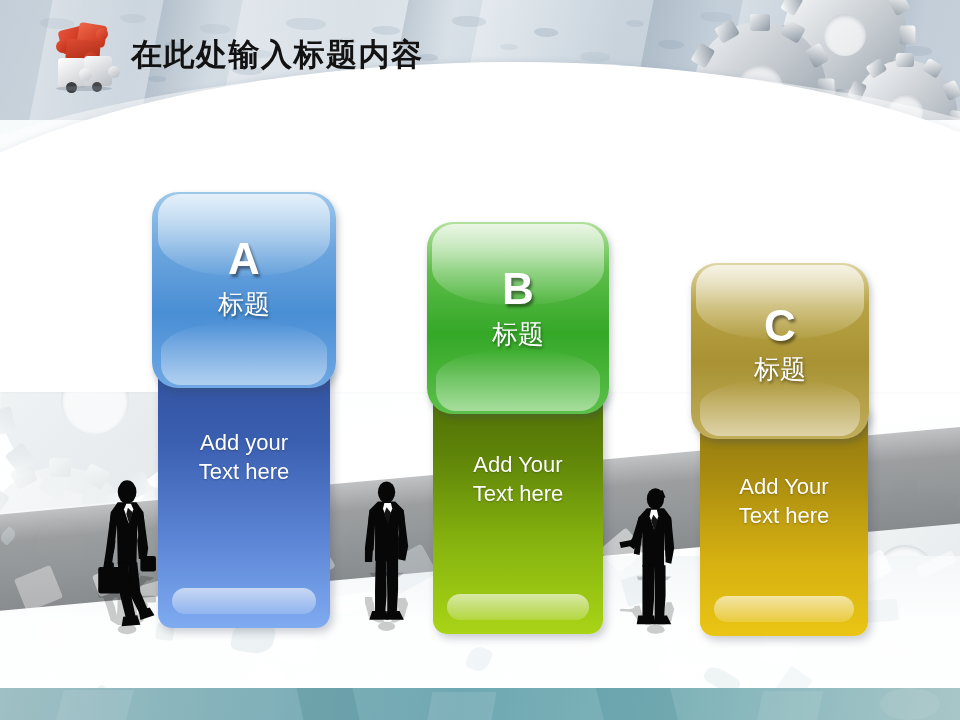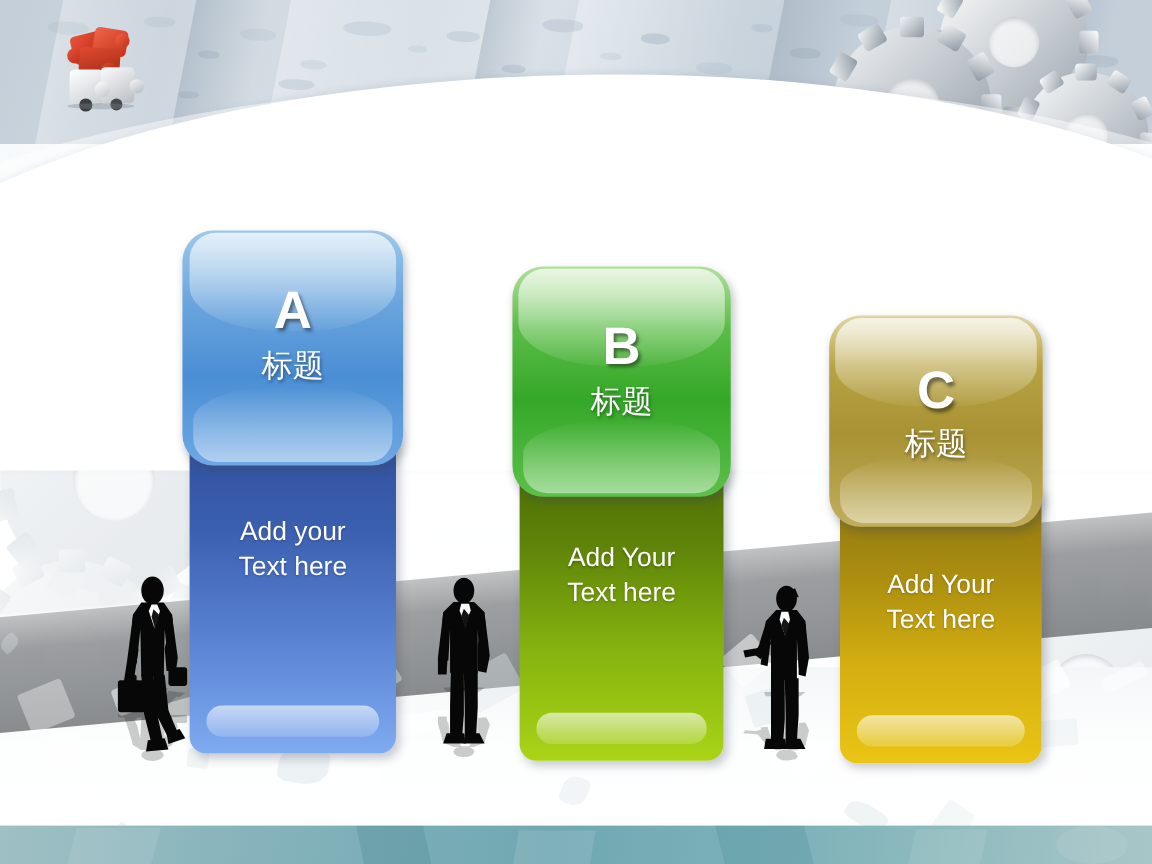--- a/index.html
+++ b/index.html
@@ -469,20 +469,21 @@
 
     <div class="pz" style="left:6px;top:34px;width:28px;height:30px;background:linear-gradient(150deg,#ffffff,#c8ccd0);"></div>
     <div class="pz" style="left:32px;top:32px;width:28px;height:30px;background:linear-gradient(150deg,#fbfbfc,#b9bec3);"></div>
     <div class="pz-knob" style="left:27px;top:44px;width:13px;height:13px;background:linear-gradient(150deg,#ffffff,#c0c4c9);"></div>
     <div class="pz-knob" style="left:56px;top:42px;width:12px;height:12px;background:linear-gradient(150deg,#f6f7f8,#b4b9be);"></div>
     <div class="pz-knob" style="left:14px;top:58px;width:11px;height:11px;background:#3c3f42;"></div>
     <div class="pz-knob" style="left:40px;top:58px;width:10px;height:10px;background:#44484b;"></div>
     <div class="pz" style="left:4px;top:62px;width:56px;height:5px;background:rgba(120,132,142,.35);border-radius:50%;"></div>
   </div>
 
+  <div class="slide-title">在此处输入标题内容</div>
 
   <div id="silhouettes">
       <div class="sil-refl" style="left: 92px; top: 636px; width: 78px; height: 160px;"><svg viewBox="0 0 100 200" width="78" height="160" xmlns="http://www.w3.org/2000/svg">
           <g fill="#070707">
             <ellipse cx="45" cy="18" rx="12" ry="15"></ellipse>
             <path d="M33 31 L57 31 L66 44 L70 92 L62 96 L58 60 L57 110 L33 110 L32 60 L28 96 L20 92 L24 44 Z"></path>
             <path d="M44 33 L50 33 L53 40 L47 58 L41 40 Z" fill="#fbfbfb"></path>
             <path d="M46 38 L52 44 L48 60 L44 46 Z" fill="#151515"></path>
             <path d="M24 46 L18 92 L14 118 L24 120 L30 82 Z"></path>
             <path d="M66 46 L72 90 L70 104 L60 104 L58 80 Z"></path>

